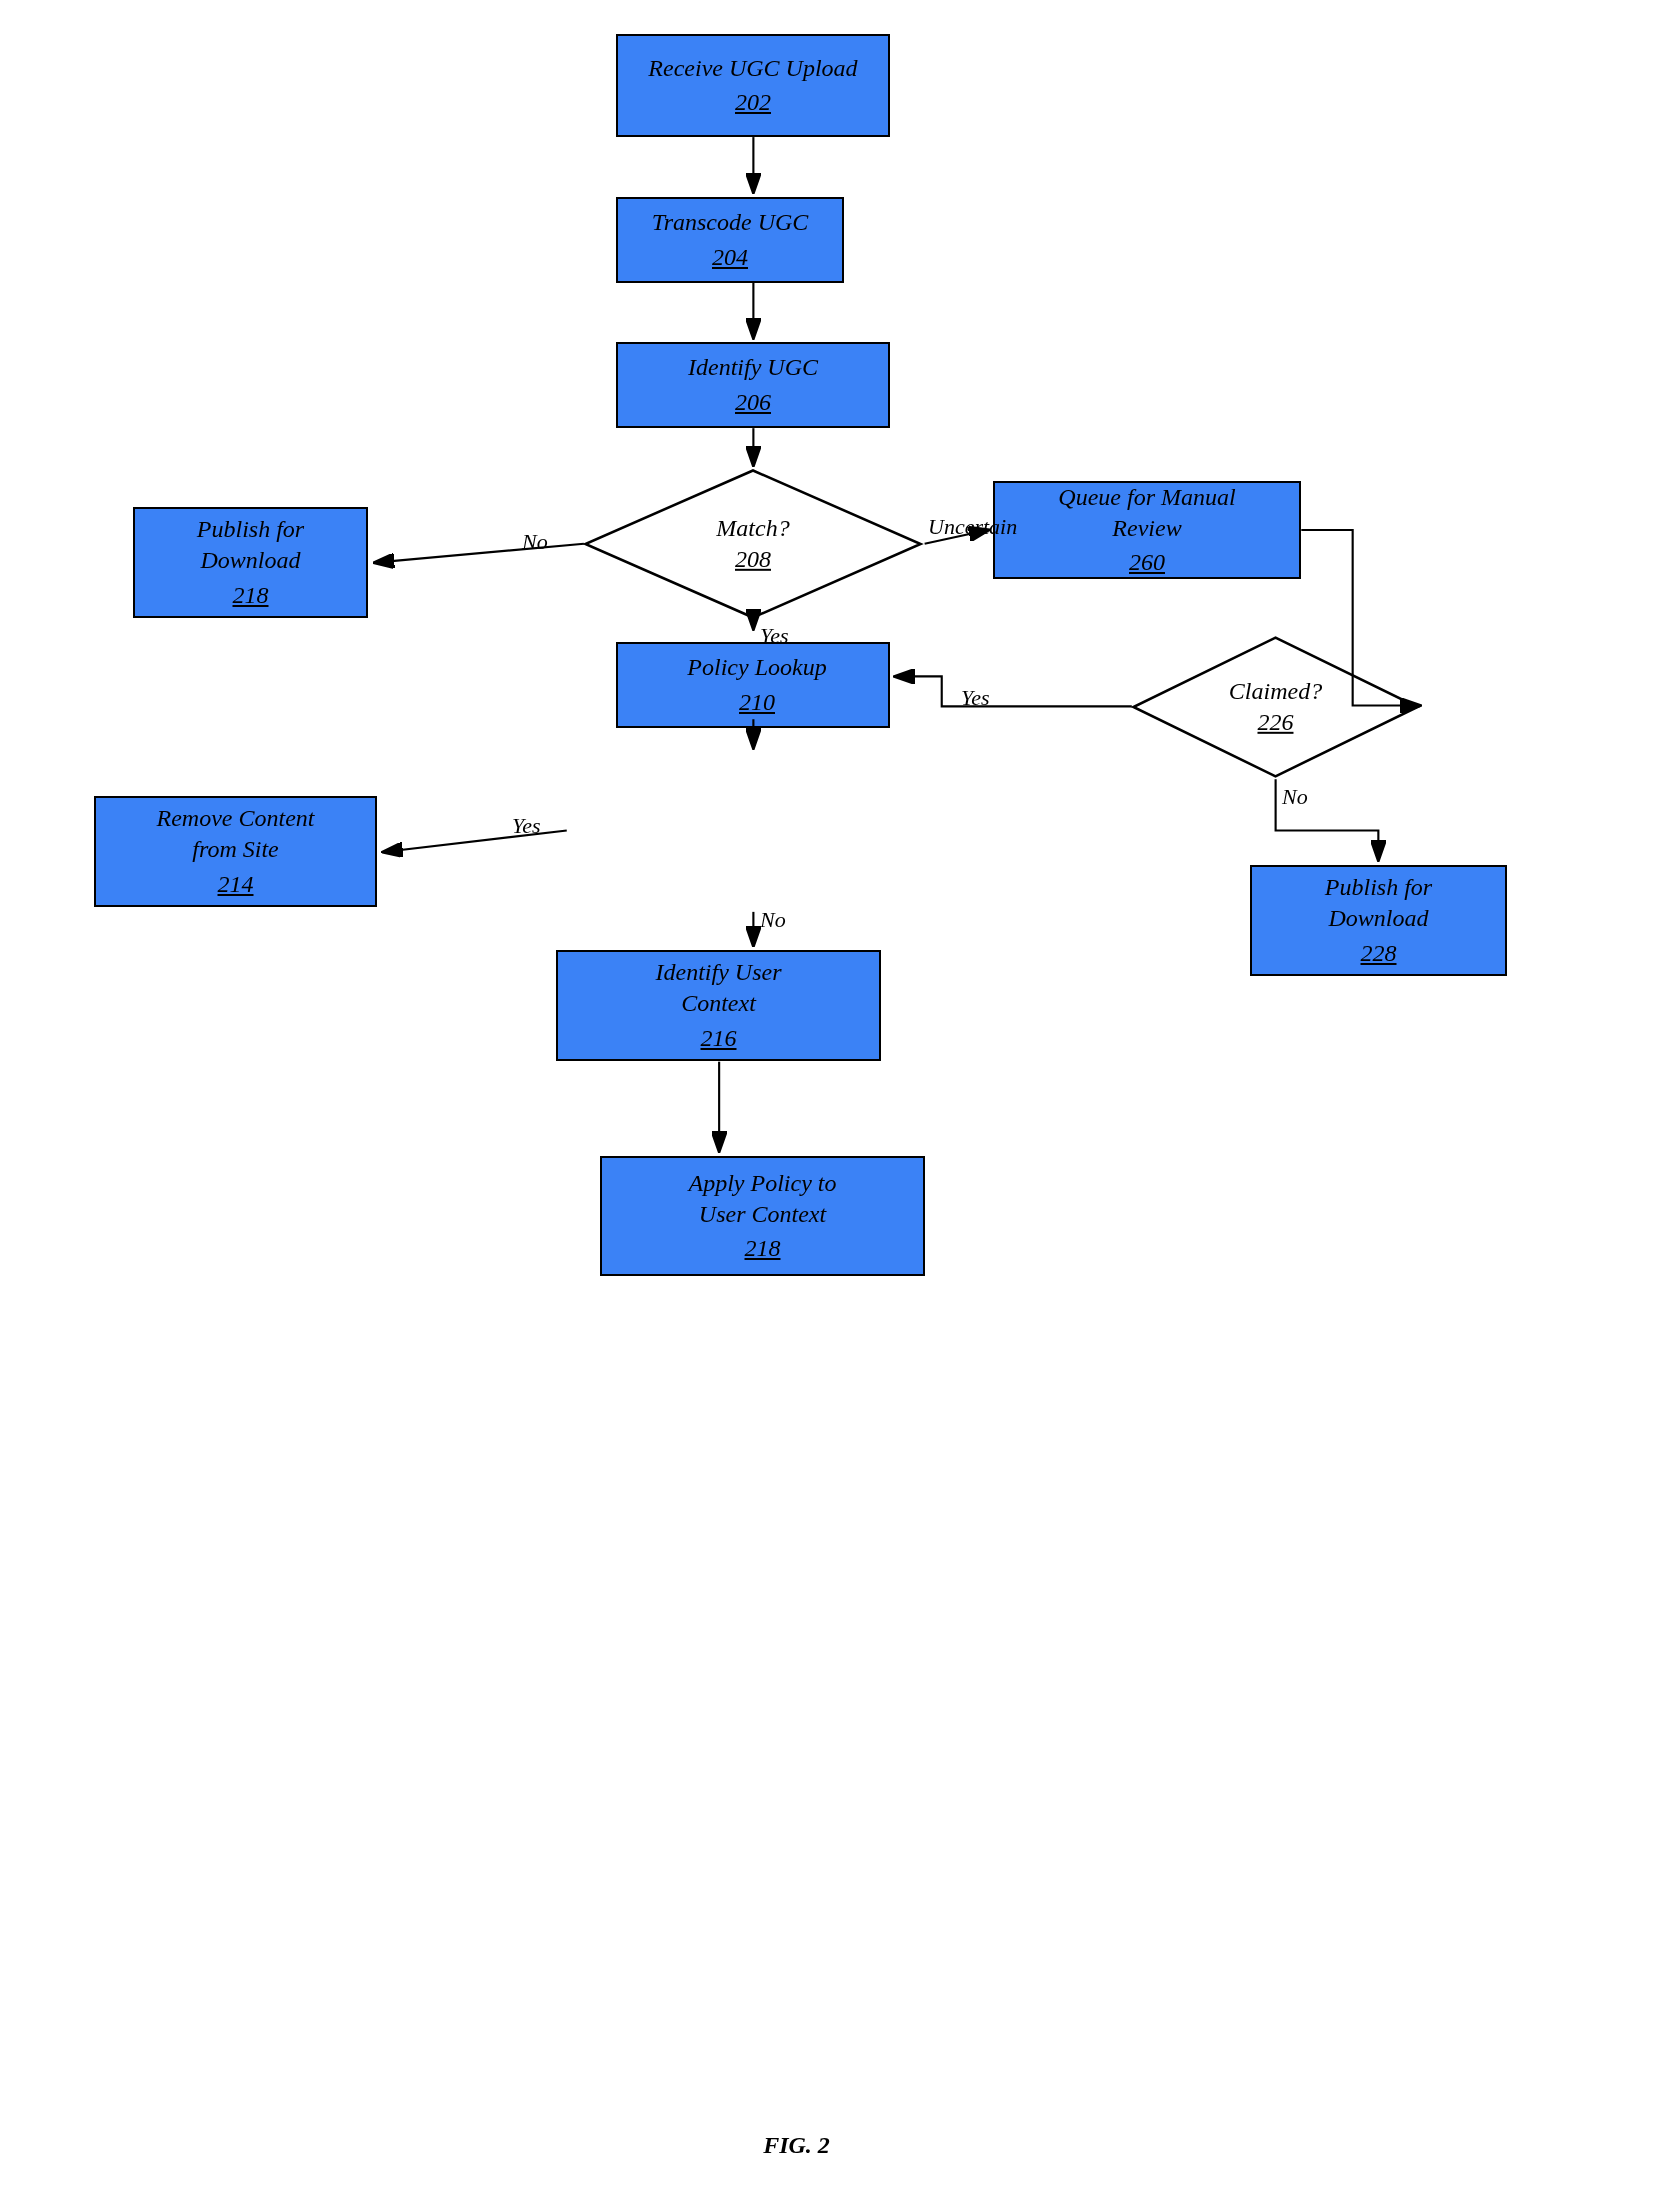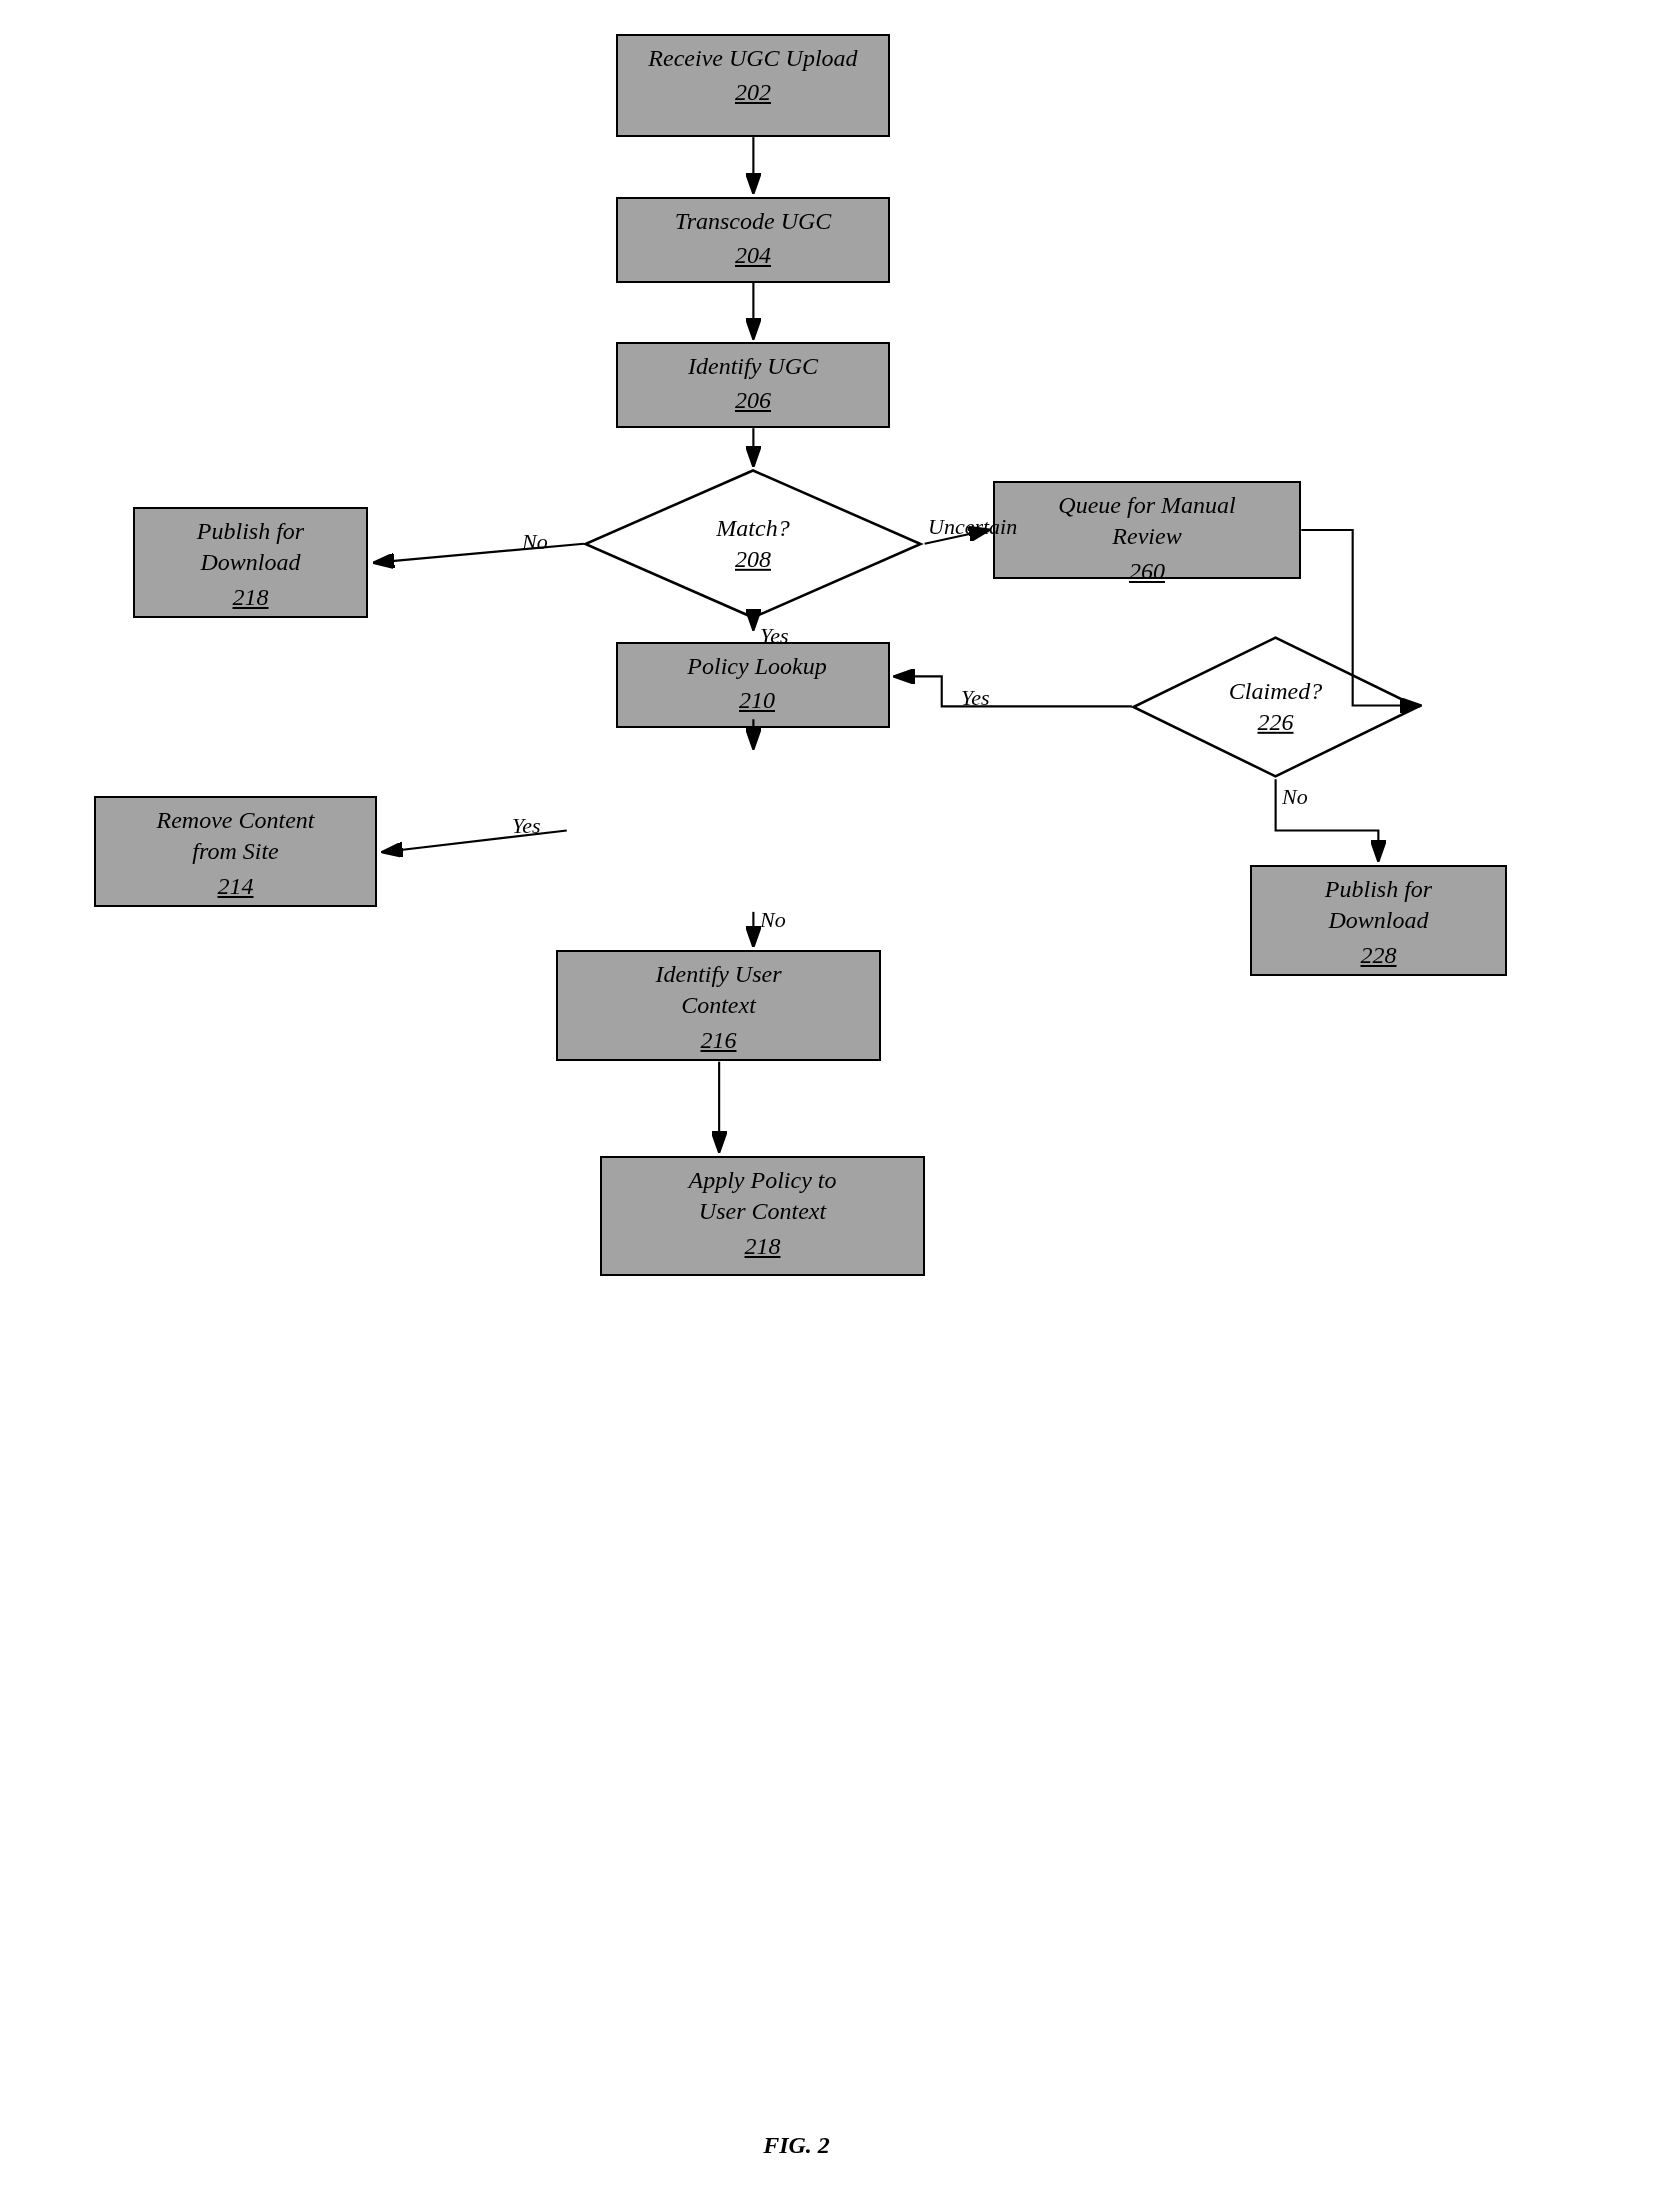--- a/index.html
+++ b/index.html
@@ -15,25 +15,25 @@
     .diagram-container {
       position: relative;
       width: 1672px;
       height: 2203px;
     }
 
     
     .flow-box {
       position: absolute;
       border: 2.1px solid #000;
-      background: #a3a3a3;
+      background: #3b82f6;
       display: flex;
       flex-direction: column;
       align-items: center;
-      justify-content: flex-start;
+      justify-content: center;
       text-align: center;
       font-style: italic;
       font-size: 24px;
       line-height: 1.3;
       padding: 6.8px 12px;
     }
 
     .flow-box .ref {
       text-decoration: underline;
       display: block;
@@ -120,21 +120,21 @@
 <body>
 
 <div class="diagram-container">
 
   <div class="flow-box" style="left:616px; top:34px; width:274px; height:103px;">
     <span>Receive UGC
 Upload</span>
     <span class="ref">202</span>
   </div>
 
-  <div class="flow-box" style="left:616px; top:197px; width:274px; height:86px;">
+  <div class="flow-box" style="left:616px; top:197px; width:228px; height:86px;">
     <span>Transcode UGC</span>
     <span class="ref">204</span>
   </div>
 
   <div class="flow-box" style="left:616px; top:342px; width:274px; height:86px;">
     <span>Identify UGC</span>
     <span class="ref">206</span>
   </div>
 
   <div class="flow-box" style="left:616px; top:642px; width:274px; height:86px;padding-left:20px;">

